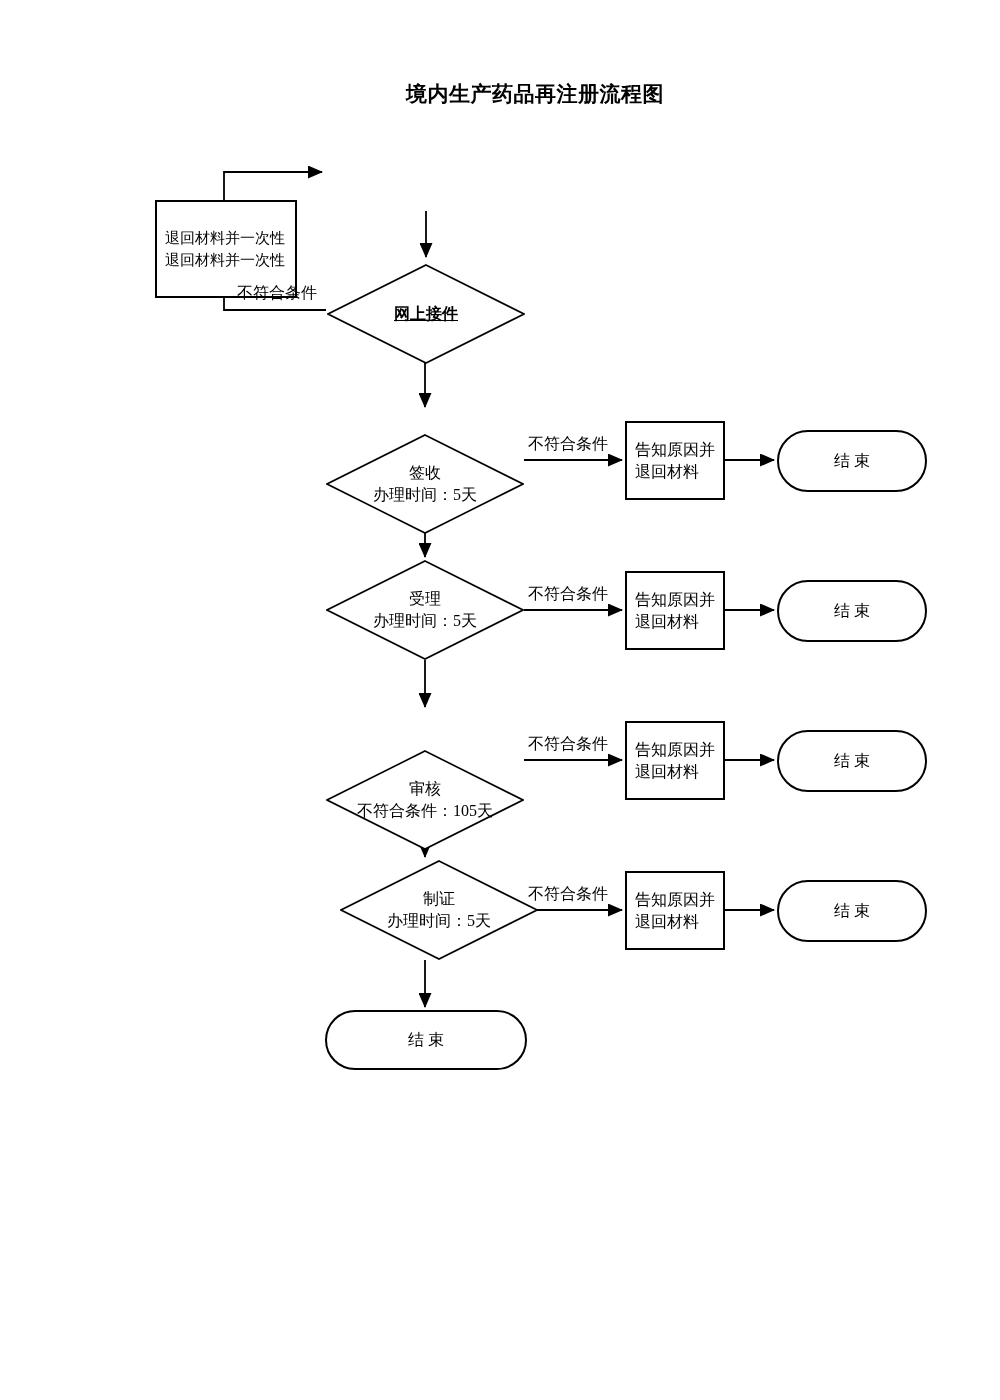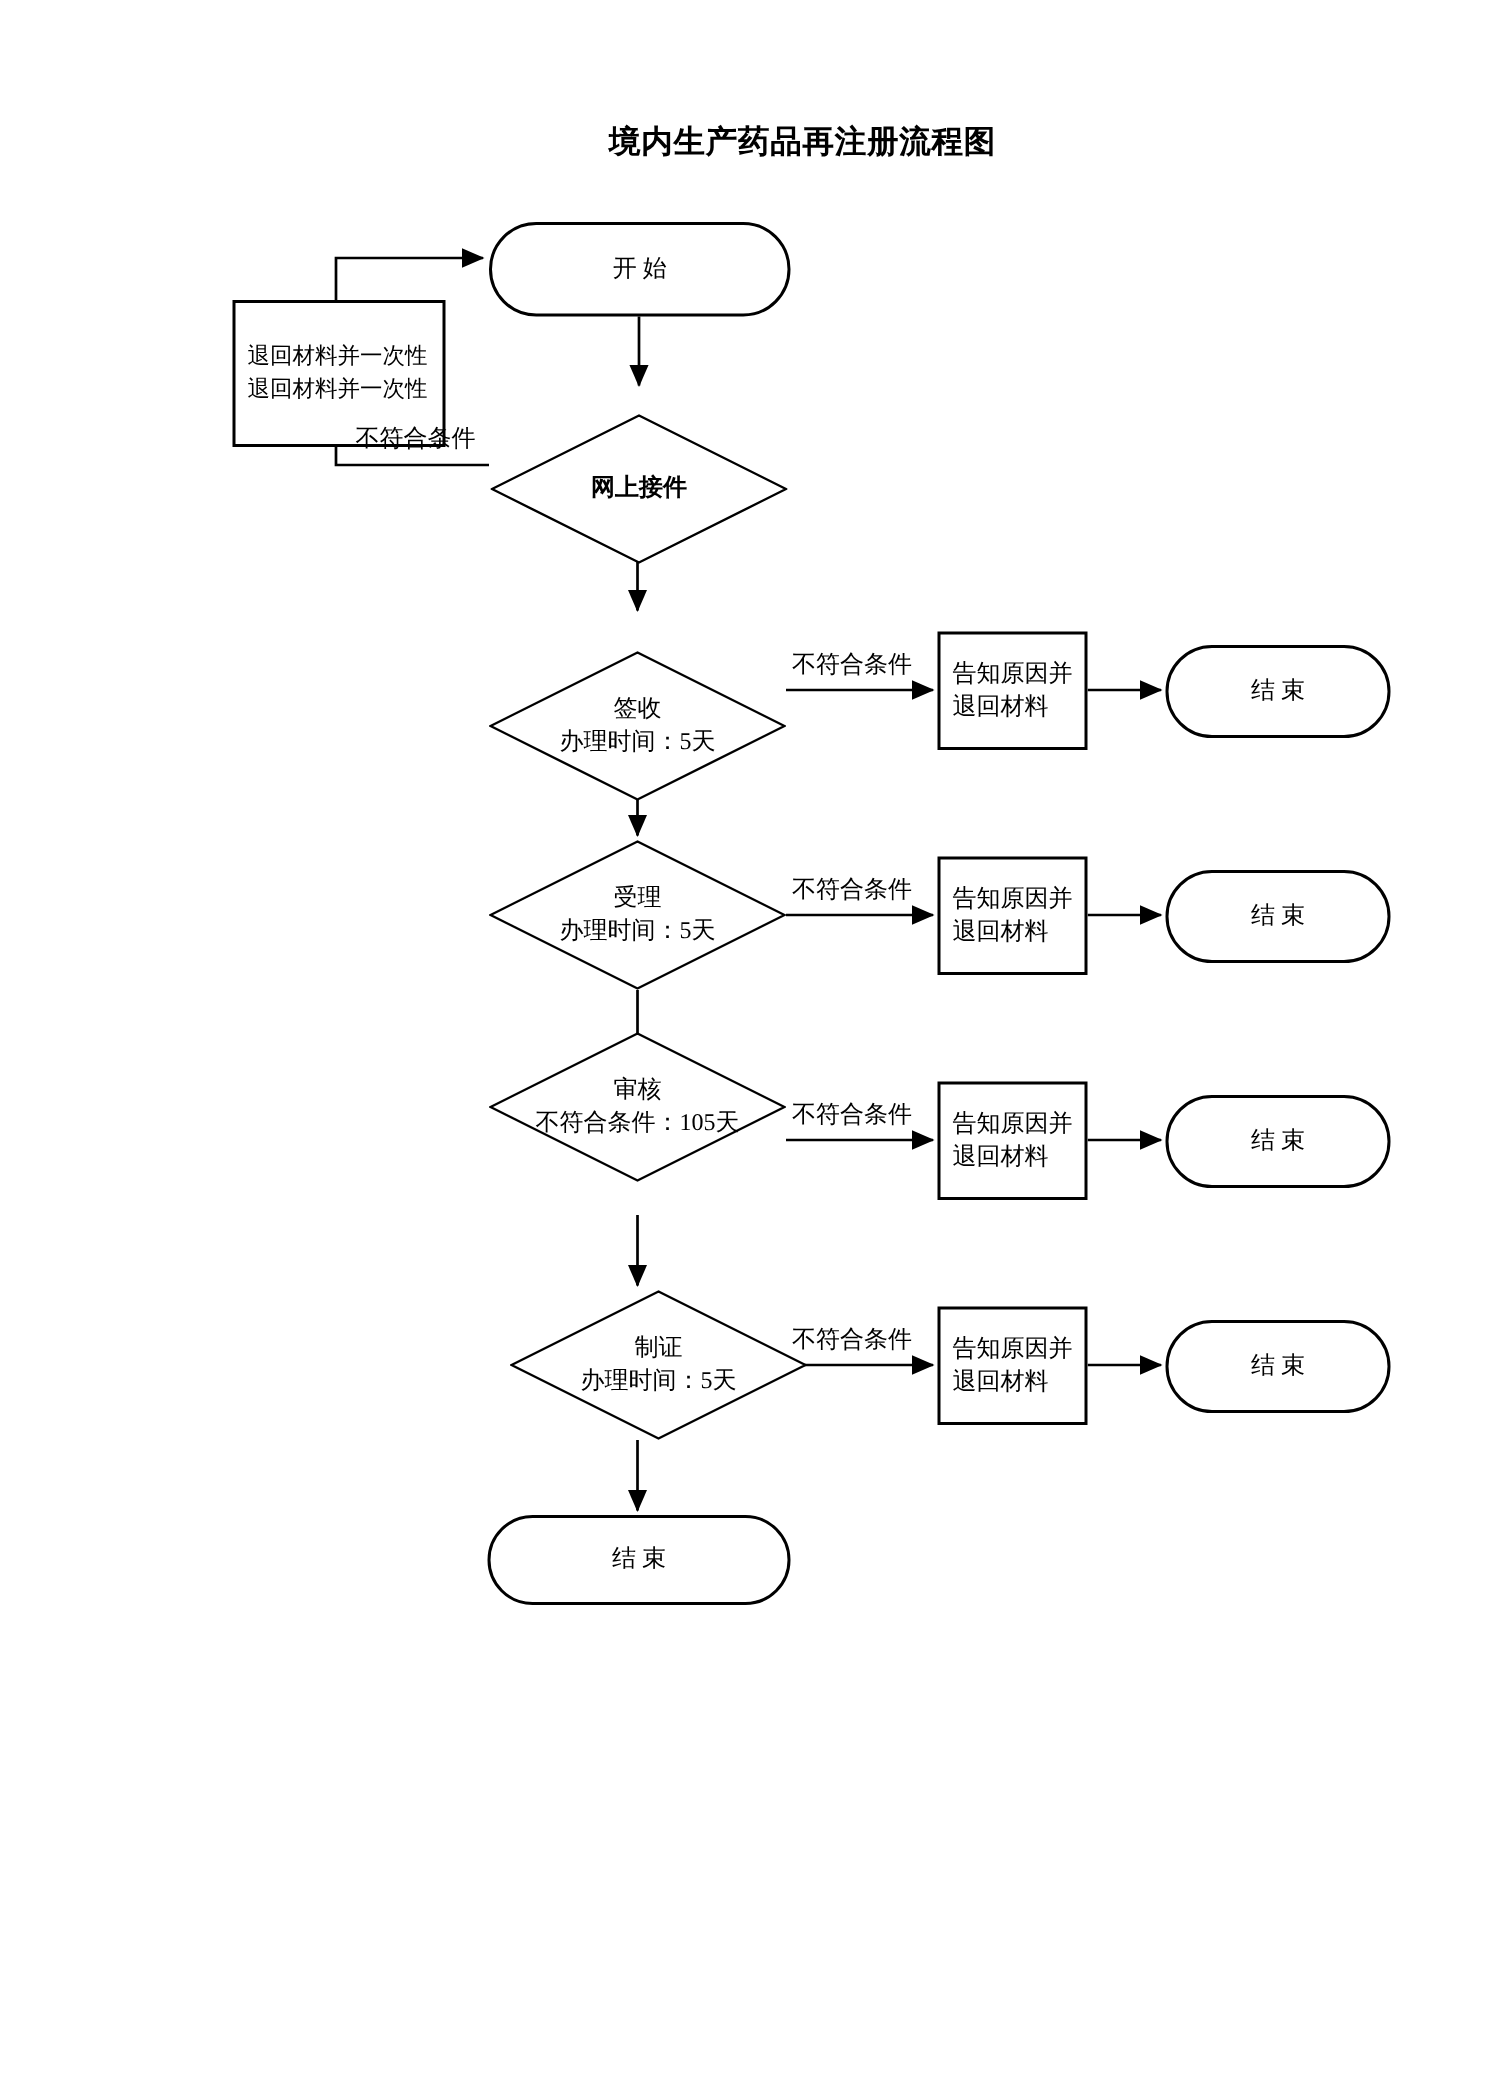--- a/index.html
+++ b/index.html
@@ -50,30 +50,27 @@
       <path d="M 524 760 H 622" marker-end="url(#arrow)"></path>
       <path d="M 725 760 H 774" marker-end="url(#arrow)"></path>
       <path d="M 425 810 V 857" marker-end="url(#arrow)"></path>
 
       <path d="M 524 910 H 622" marker-end="url(#arrow)"></path>
       <path d="M 725 910 H 774" marker-end="url(#arrow)"></path>
       <path d="M 425 960 V 1007" marker-end="url(#arrow)"></path>
     </g>
   </svg>
 
-  <div class="node oval" style="left:326px;top:148px;width:201px;height:63px;">
-    <span>开 始</span>
-  </div>
 
   <div class="node rect left-text small" style="left:155px;top:200px;width:142px;height:98px;">
     <div>退回材料并一次性</div>
     <div>退回材料并一次性</div>
   </div>
 
-  <div class="node diamond" style="left:327px;top:276px;width:198px;height:100px;">
+  <div class="node diamond" style="left:327px;top:264px;width:198px;height:100px;text-decoration:underline;">
     <svg class="shape" viewBox="0 0 198 100" preserveAspectRatio="none">
       <polygon points="99,1 197,50 99,99 1,50" fill="#fff" stroke="#000" stroke-width="1.6"></polygon>
     </svg>
     <div class="label bold">网上接件</div>
   </div>
 
   <div class="edge-label" style="left:237px;top:284px;">不符合条件</div>
 
   <div class="node diamond" style="left:326px;top:434px;width:198px;height:100px;">
     <svg class="shape" viewBox="0 0 198 100" preserveAspectRatio="none">
@@ -104,21 +101,21 @@
   </div>
   <div class="edge-label" style="left:528px;top:585px;">不符合条件</div>
   <div class="node rect left-text" style="left:625px;top:571px;width:100px;height:79px;">
     <div>告知原因并</div>
     <div>退回材料</div>
   </div>
   <div class="node oval" style="left:777px;top:580px;width:150px;height:62px;">
     <span>结 束</span>
   </div>
 
-  <div class="node diamond" style="left:326px;top:688px;width:198px;height:100px;text-align:center;">
+  <div class="node diamond" style="left:326px;top:750px;width:198px;height:100px;text-align:center;">
     <svg class="shape" viewBox="0 0 198 100" preserveAspectRatio="none">
       <polygon points="99,1 197,50 99,99 1,50" fill="#fff" stroke="#000" stroke-width="1.6"></polygon>
     </svg>
     <div class="label">
       <div>审核</div>
       <div>不符合条件：105天</div>
     </div>
   </div>
   <div class="edge-label" style="left:528px;top:735px;">不符合条件</div>
   <div class="node rect left-text" style="left:625px;top:721px;width:100px;height:79px;">

